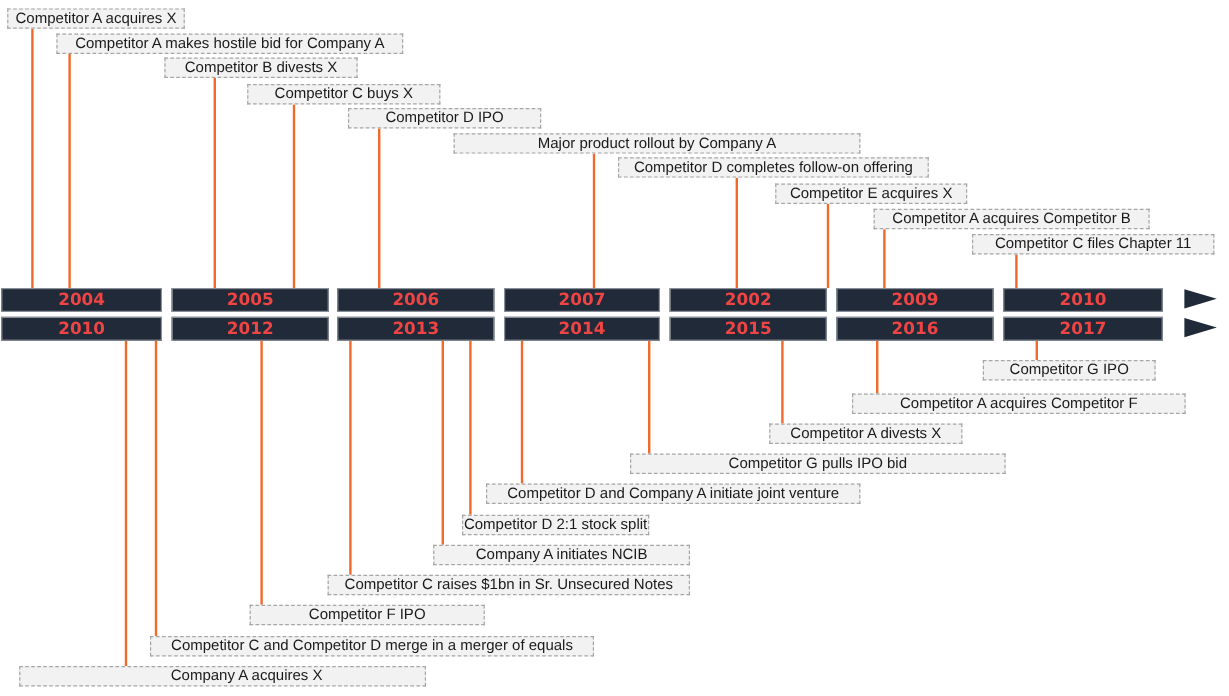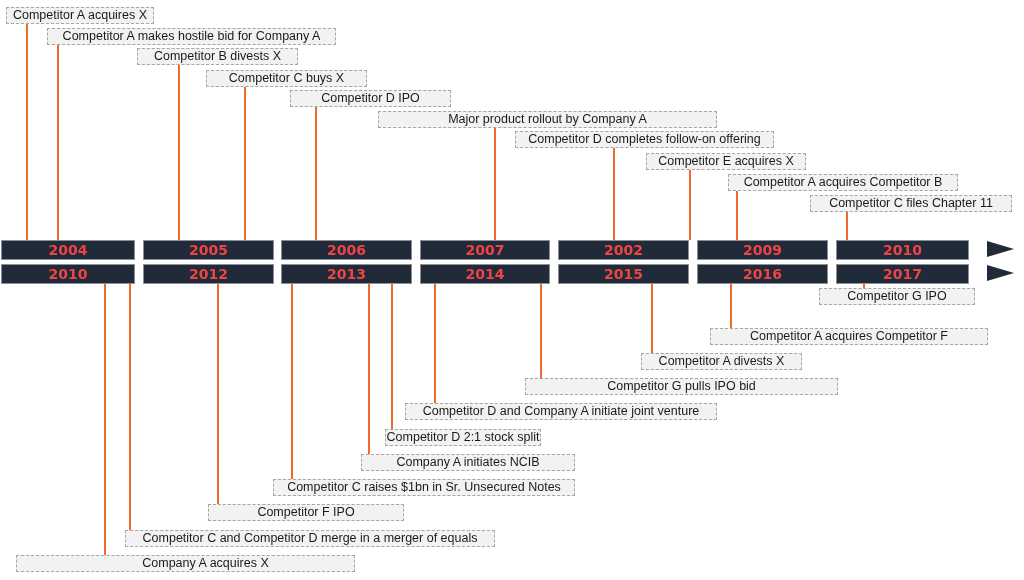--- a/index.html
+++ b/index.html
@@ -38,21 +38,21 @@
     <div class="ev-box" style="left: 378px; top: 111px; width: 339px;">Major product rollout by Company A</div>
     <div class="ev-line" style="left: 613px; top: 148px; height: 92px;"></div>
     <div class="ev-box" style="left: 515px; top: 131px; width: 259px;">Competitor D completes follow-on offering</div>
     <div class="ev-line" style="left: 689px; top: 170px; height: 70px;"></div>
     <div class="ev-box" style="left: 646px; top: 153px; width: 160px;">Competitor E acquires X</div>
     <div class="ev-line" style="left: 736px; top: 191px; height: 49px;"></div>
     <div class="ev-box" style="left: 728px; top: 174px; width: 230px;">Competitor A acquires Competitor B</div>
     <div class="ev-line" style="left: 846px; top: 212px; height: 28px;"></div>
     <div class="ev-box" style="left: 810px; top: 195px; width: 202px;">Competitor C files Chapter 11</div>
     <div class="ev-line" style="left: 863px; top: 284px; height: 20px;"></div>
-    <div class="ev-box" style="left: 819px; top: 288px; width: 156px;">Competitor G IPO</div>
+    <div class="ev-box" style="left: 819px; top: 300px; width: 144px;">Competitor G IPO</div>
     <div class="ev-line" style="left: 730px; top: 284px; height: 44px;"></div>
     <div class="ev-box" style="left: 710px; top: 328px; width: 278px;">Competitor A acquires Competitor F</div>
     <div class="ev-line" style="left: 651px; top: 284px; height: 69px;"></div>
     <div class="ev-box" style="left: 641px; top: 353px; width: 161px;">Competitor A divests X</div>
     <div class="ev-line" style="left: 540px; top: 284px; height: 94px;"></div>
     <div class="ev-box" style="left: 525px; top: 378px; width: 313px;">Competitor G pulls IPO bid</div>
     <div class="ev-line" style="left: 434px; top: 284px; height: 119px;"></div>
     <div class="ev-box" style="left: 405px; top: 403px; width: 312px;">Competitor D and Company A initiate joint venture</div>
     <div class="ev-line" style="left: 391px; top: 284px; height: 145px;"></div>
     <div class="ev-box" style="left: 385px; top: 429px; width: 156px;">Competitor D 2:1 stock split</div>

